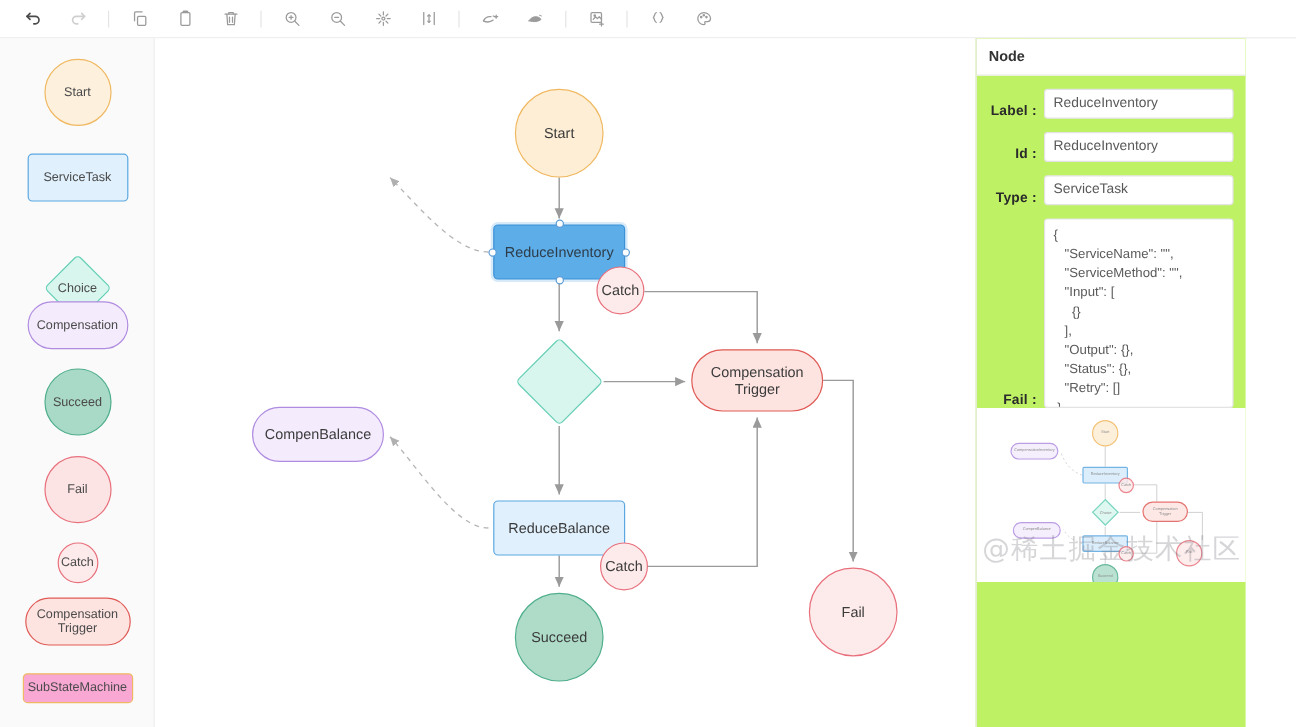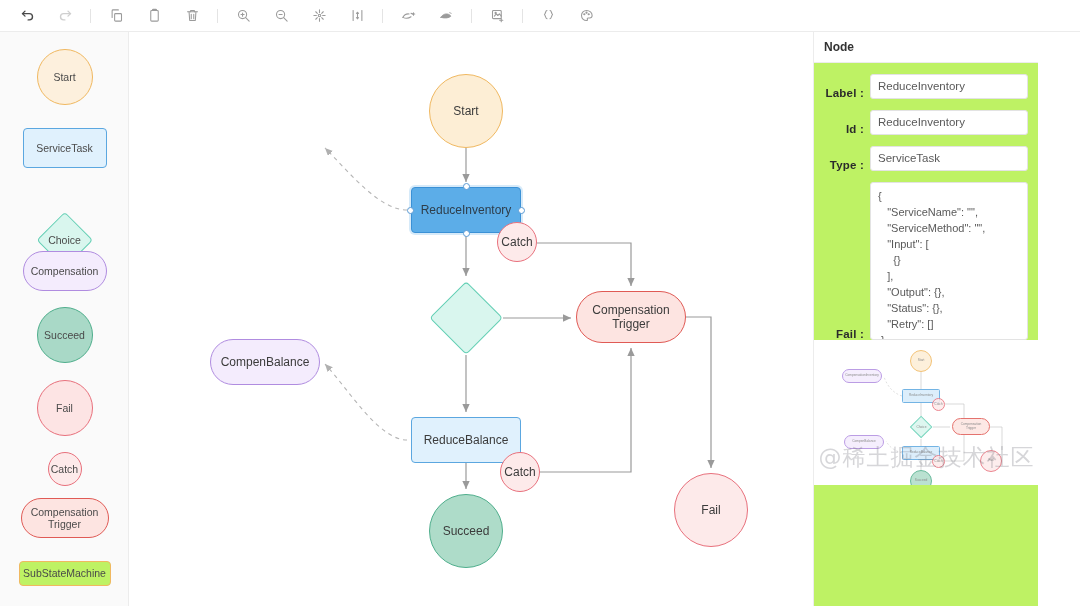--- a/index.html
+++ b/index.html
@@ -368,21 +368,21 @@
           <div class="shape-label">Catch</div>
         </div>
       </div>
       <div class="pal-item" style="top: 466px; height: 40px;">
         <div class="sh-pill" style="width: 88px; height: 40px; background: rgb(253, 228, 225); border: 1px solid rgb(224, 90, 85);">
           <div class="shape-label">Compensation
 Trigger</div>
         </div>
       </div>
       <div class="pal-item" style="top: 521px; height: 40px;">
-        <div class="sh-rect" style="width: 92px; height: 25px; background: #bef264; border: 1px solid rgb(240, 184, 96);">
+        <div class="sh-rect" style="width: 92px; height: 25px; background: #f9a8d4; border: 1px solid rgb(240, 184, 96);">
           <div class="shape-label">SubStateMachine</div>
         </div>
       </div>
     </div>
 
   <div id="canvas">
     <svg class="edges" viewBox="0 0 726 574">
       <defs>
         <marker id="arrow" markerWidth="9" markerHeight="9" refX="7" refY="3.2" orient="auto">
           <path d="M0,0 L7,3.2 L0,6.4 z" fill="#9a9a9a"></path>

